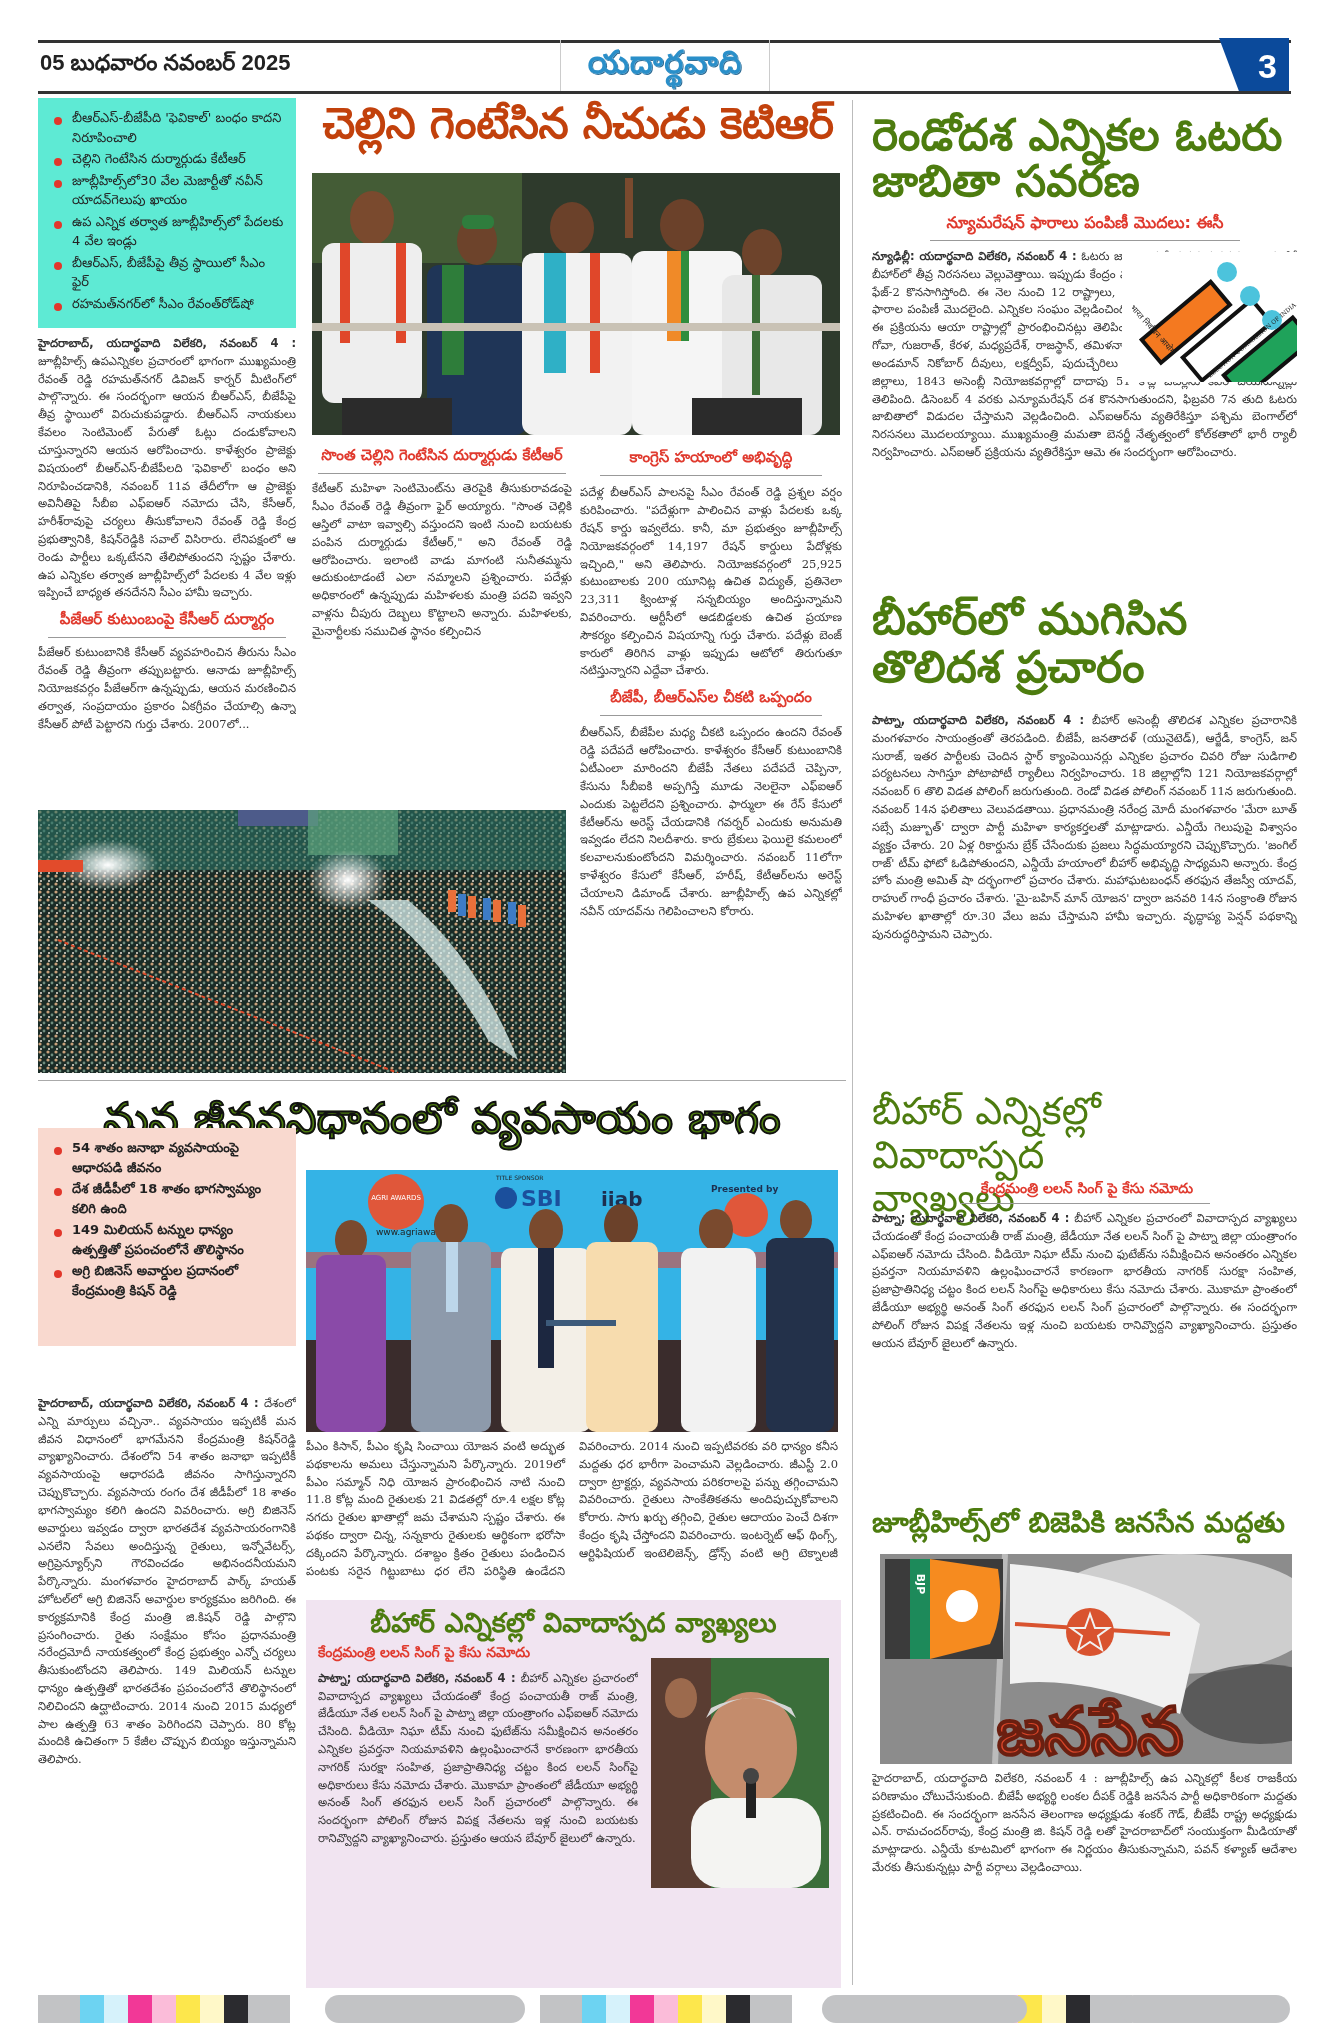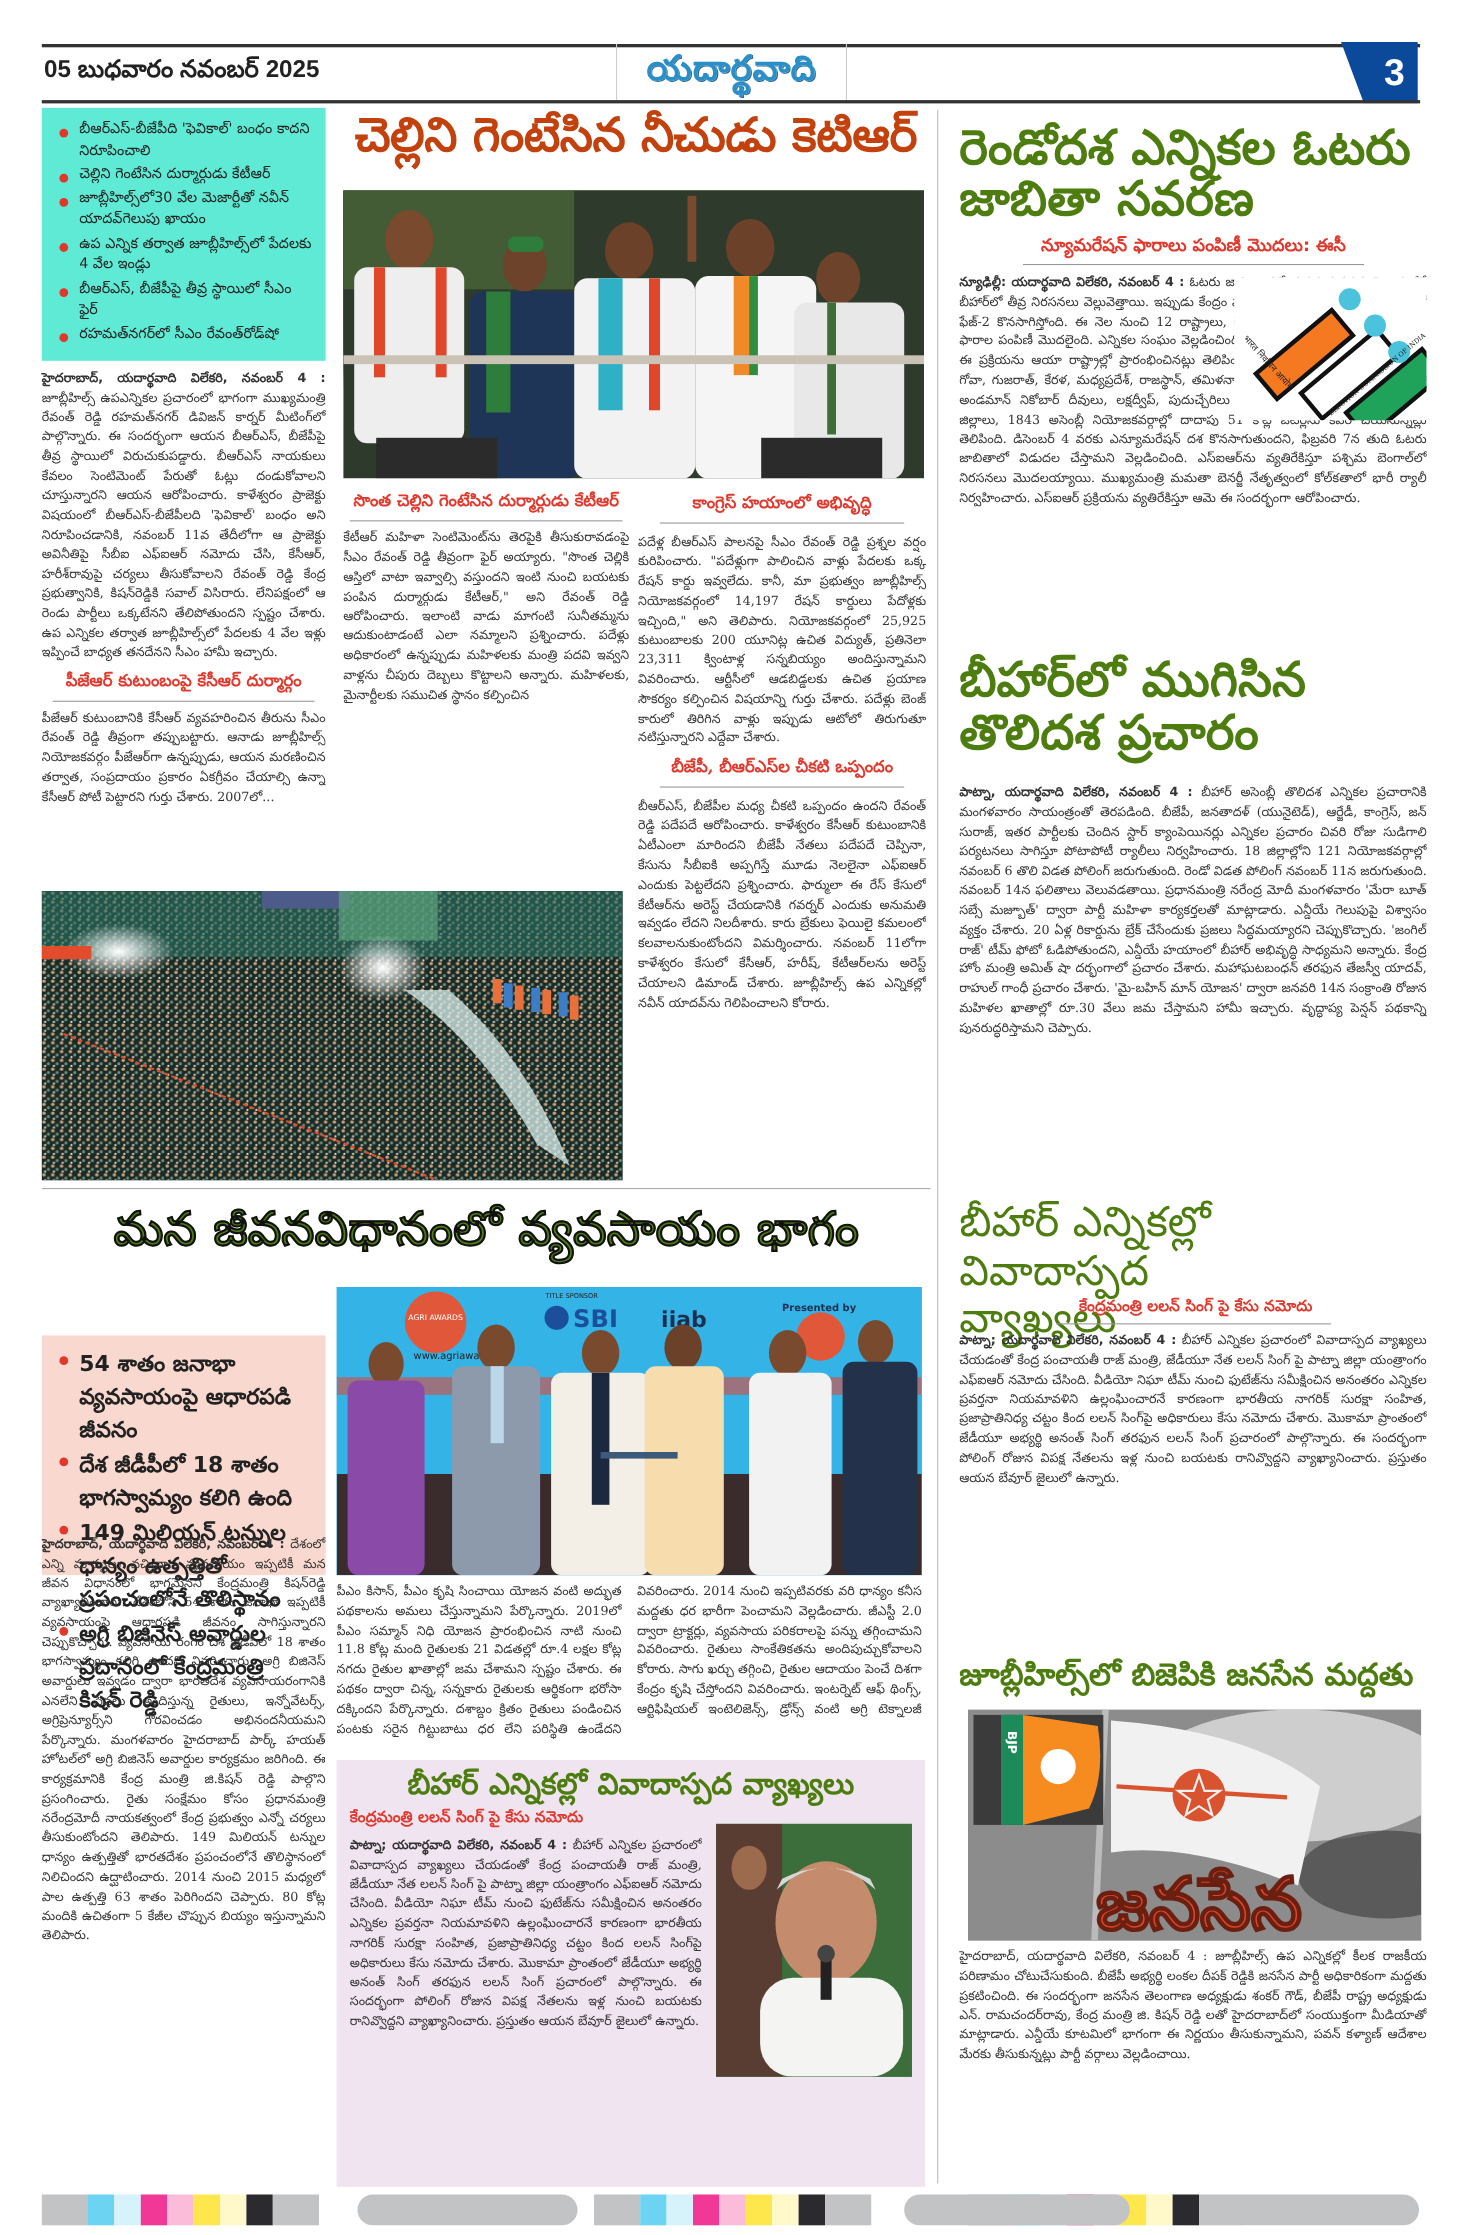--- a/index.html
+++ b/index.html
@@ -186,21 +186,21 @@
       <circle cx="82" cy="52" r="16" fill="#fff"></circle>
       <text x="40" y="30" font-size="11" font-weight="bold" fill="#fff" text-anchor="middle" writing-mode="tb">BJP</text>
     </g>
   </svg>
 </div>
 <div class="body-text abs" style="left:872px;top:1770px;width:425px;max-height:215px;overflow:hidden">
   <p><span>హైదరాబాద్, యదార్థవాది విలేకరి, నవంబర్ 4 :</span> <span>జూబ్లీహిల్స్ ఉప ఎన్నికల్లో కీలక రాజకీయ పరిణామం చోటుచేసుకుంది. బీజేపీ అభ్యర్థి లంకల దీపక్ రెడ్డికి జనసేన పార్టీ అధికారికంగా మద్దతు ప్రకటించింది. ఈ సందర్భంగా జనసేన తెలంగాణ అధ్యక్షుడు శంకర్ గౌడ్, బీజేపీ రాష్ట్ర అధ్యక్షుడు ఎన్. రామచందర్‌రావు, కేంద్ర మంత్రి జి. కిషన్ రెడ్డి లతో హైదరాబాద్‌లో సంయుక్తంగా మీడియాతో మాట్లాడారు. ఎన్డీయే కూటమిలో భాగంగా ఈ నిర్ణయం తీసుకున్నామని, పవన్ కళ్యాణ్ ఆదేశాల మేరకు తీసుకున్నట్లు పార్టీ వర్గాలు వెల్లడించాయి.</span></p>
 </div>
 
 <div class="headline abs" style="left:38px;top:1095px;width:808px;font-size:43px;font-weight:bold;text-align:center;-webkit-text-stroke:0.6px #111">మన జీవనవిధానంలో వ్యవసాయం భాగం</div>
-<div class="box" style="left:38px;top:1214px;width:258px;height:218px;background:#f9d9cf;font-size:20px;font-weight:bold">
+<div class="box" style="left:38px;top:1128px;width:258px;height:218px;background:#f9d9cf;font-size:13px;font-weight:bold">
   <ul class="bullet-list" id="agri-highlights">
       <li>54 శాతం జనాభా వ్యవసాయంపై ఆధారపడి జీవనం</li>
       <li>దేశ జీడీపీలో 18 శాతం భాగస్వామ్యం కలిగి ఉంది</li>
       <li>149 మిలియన్ టన్నుల ధాన్యం ఉత్పత్తితో ప్రపంచంలోనే తొలిస్థానం</li>
       <li>అగ్రి బిజినెస్ అవార్డుల ప్రదానంలో కేంద్రమంత్రి కిషన్ రెడ్డి</li>
     </ul>
 </div>
 
 <div class="photo" style="left:306px;top:1170px;width:532px;height:262px;background:#32b1e6">
   <svg width="532" height="262" viewBox="0 0 532 262">

